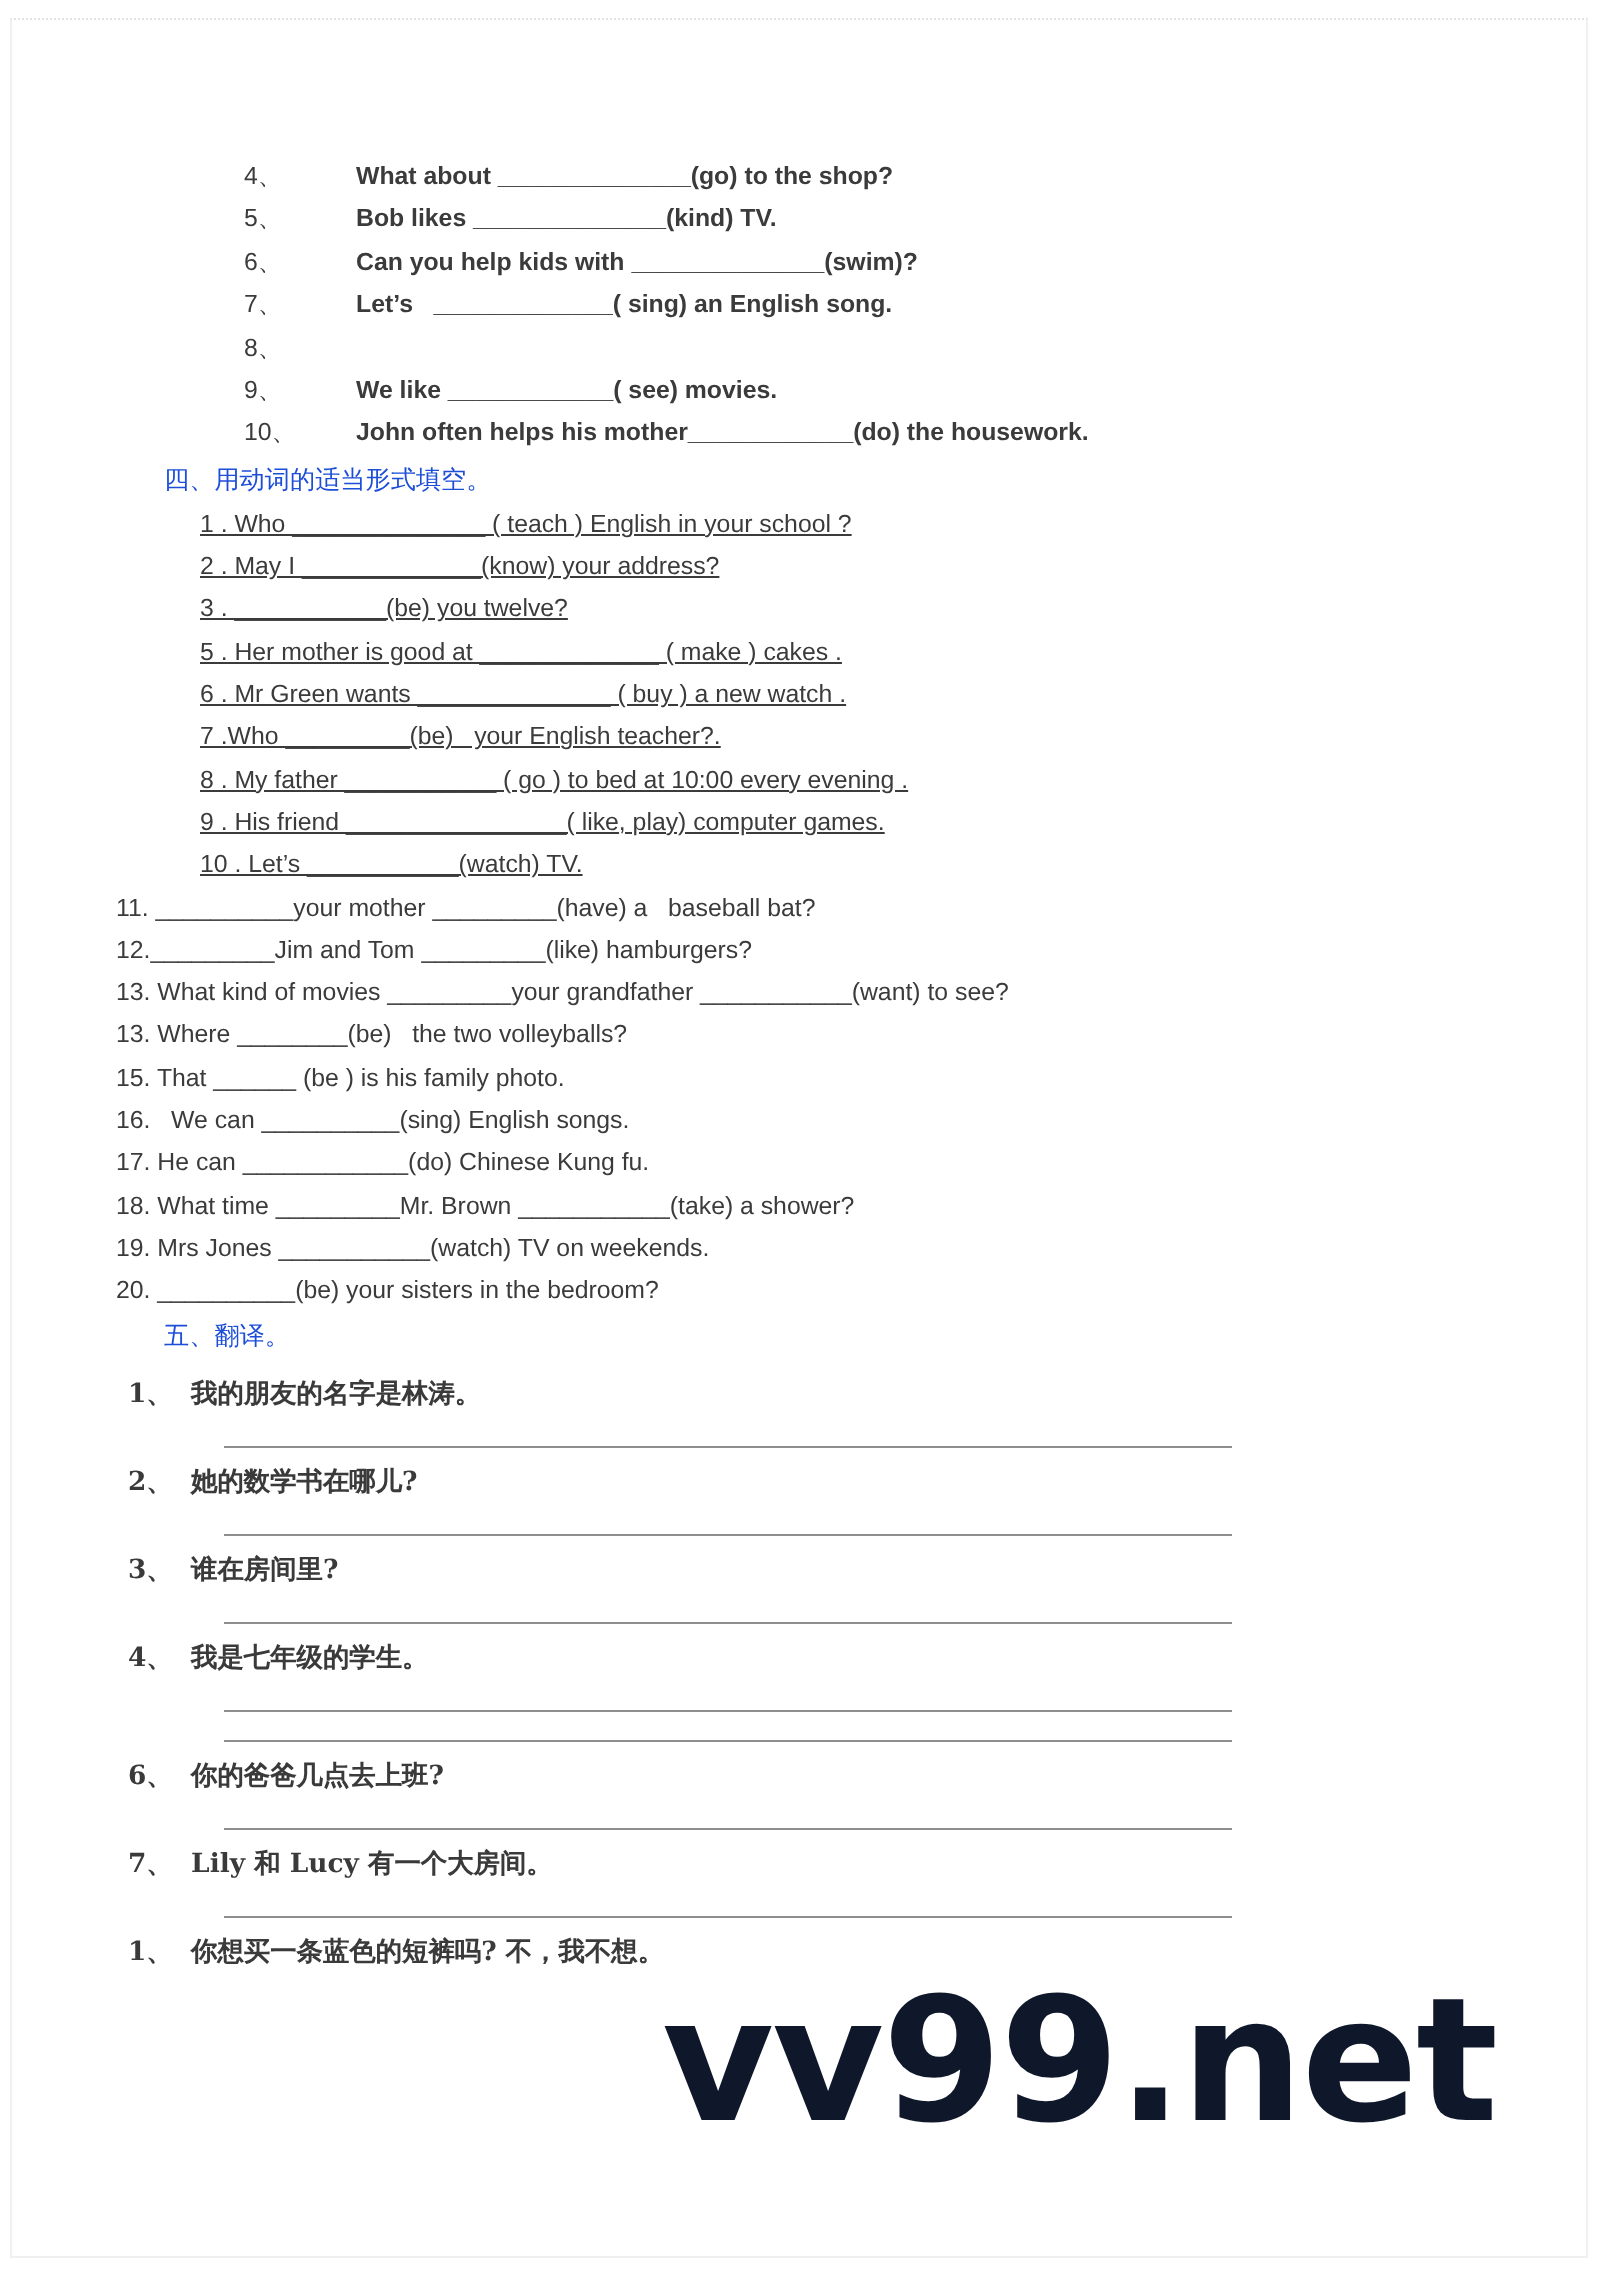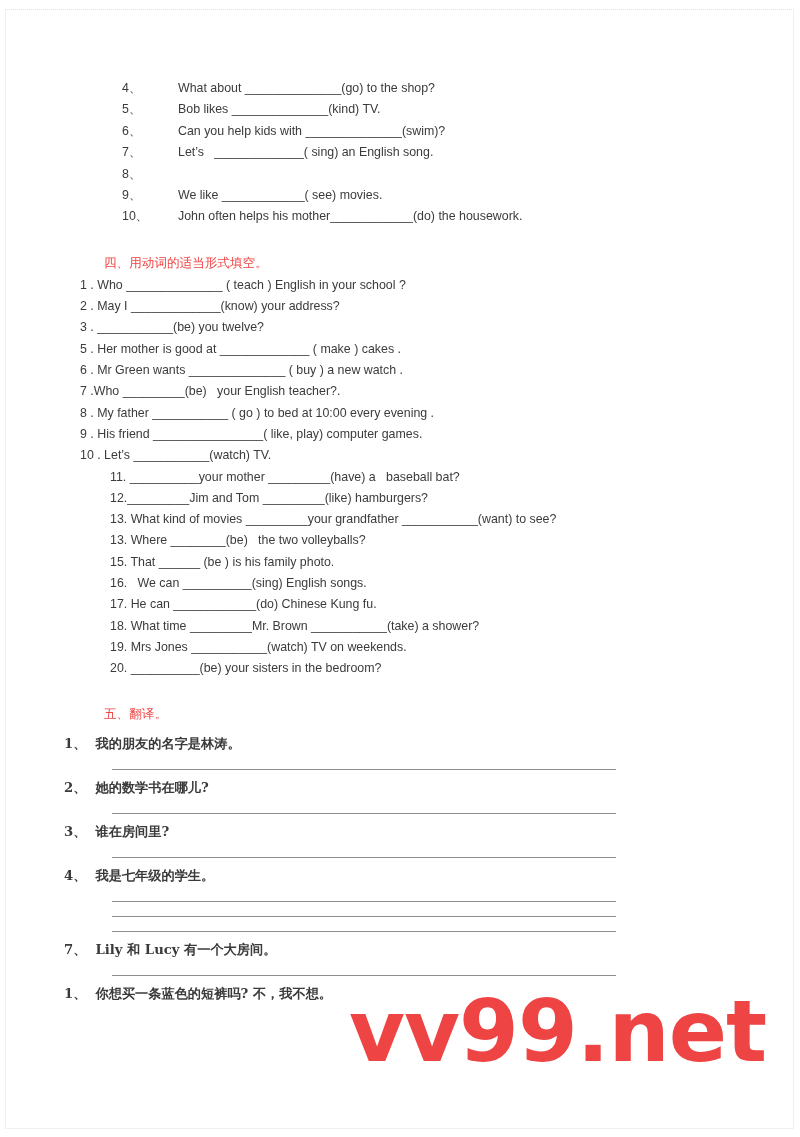--- a/index.html
+++ b/index.html
@@ -46,44 +46,45 @@
     line-height: 21.4px;
     font-size: 12.4px;
     white-space: pre;
   }
   .tabline .num {
     width: 56px;
     flex: 0 0 56px;
   }
   .tabline .txt {
     flex: 1 1 auto;
+    font-weight: bold;
   }
 
   
   .sec-head {
-    padding-left: 104px;
+    padding-left: 82px;
     font-size: 12.6px;
     line-height: 24px;
-    color: #ef4444;
+    color: #1d4ed8;
     white-space: pre;
     font-family: "DejaVu Serif", "Liberation Serif", serif;
-    margin-top: 23px;
   }
 
   
   .item-indent {
-    padding-left: 80px;
+    padding-left: 100px;
     font-size: 12.4px;
     line-height: 21.3px;
     white-space: pre;
+    text-decoration: underline;
   }
 
   
   .item-flush {
-    padding-left: 110px;
+    padding-left: 58px;
     font-size: 12.4px;
     line-height: 21.3px;
     white-space: pre;
   }
 
   
   .trans-item {
     padding-left: 64px;
     font-size: 13.2px;
     line-height: 22px;
@@ -96,25 +97,25 @@
   .answer-rule {
     height: 1px;
     background: #8e8e8e;
     margin: 14px 0 0 112px;
     width: 504px;
   }
 
   
   .watermark {
     position: absolute;
-    left: 349px;
+    left: 331px;
     top: 988px;
     font-size: 86px;
     font-weight: bold;
-    color: #ef4444;
+    color: #0f172a;
     letter-spacing: -1px;
     font-family: "DejaVu Sans", sans-serif;
     line-height: 1;
     user-select: none;
   }
 </style>
 </head>
 <body>
 
 <div class="page">
@@ -187,20 +188,21 @@
       <div class="answer-rule"></div>
 
       <div class="trans-item">3、  谁在房间里?</div>
       <div class="answer-rule"></div>
 
       <div class="trans-item">4、  我是七年级的学生。</div>
       <div class="answer-rule"></div>
 
       <div class="answer-rule"></div>
 
+      <div class="trans-item">6、  你的爸爸几点去上班?</div>
       <div class="answer-rule"></div>
 
       <div class="trans-item">7、  Lily 和 Lucy 有一个大房间。</div>
       <div class="answer-rule"></div>
 
       <div class="trans-item">1、  你想买一条蓝色的短裤吗? 不，我不想。</div>
     </div>
 
   </div>
 

